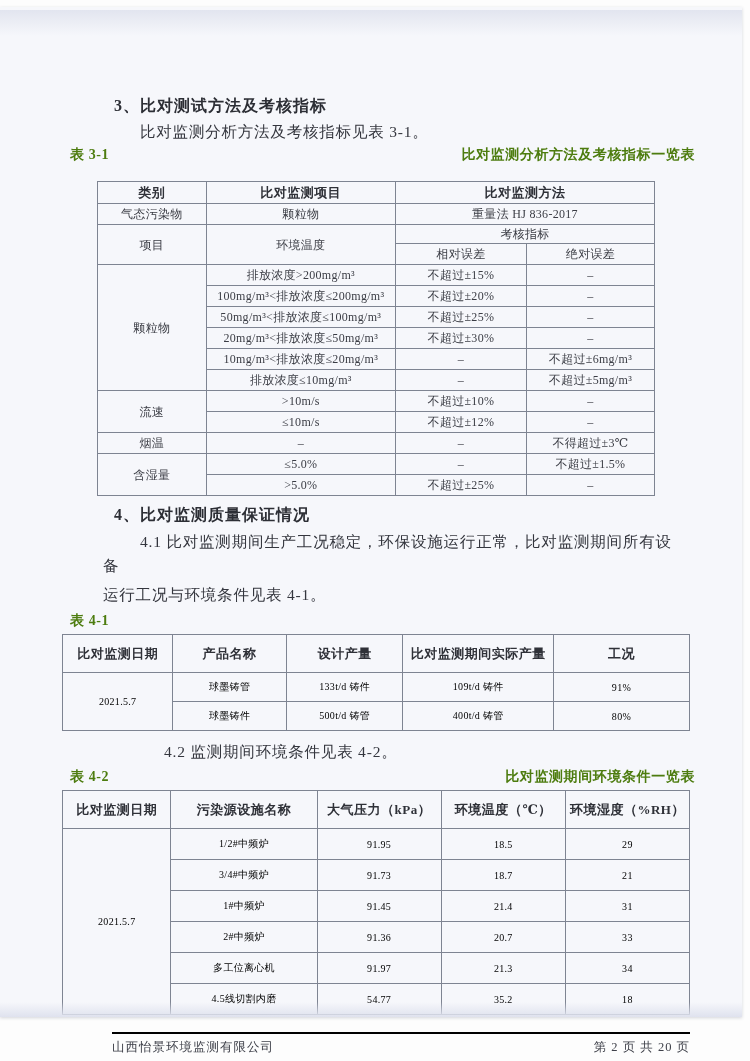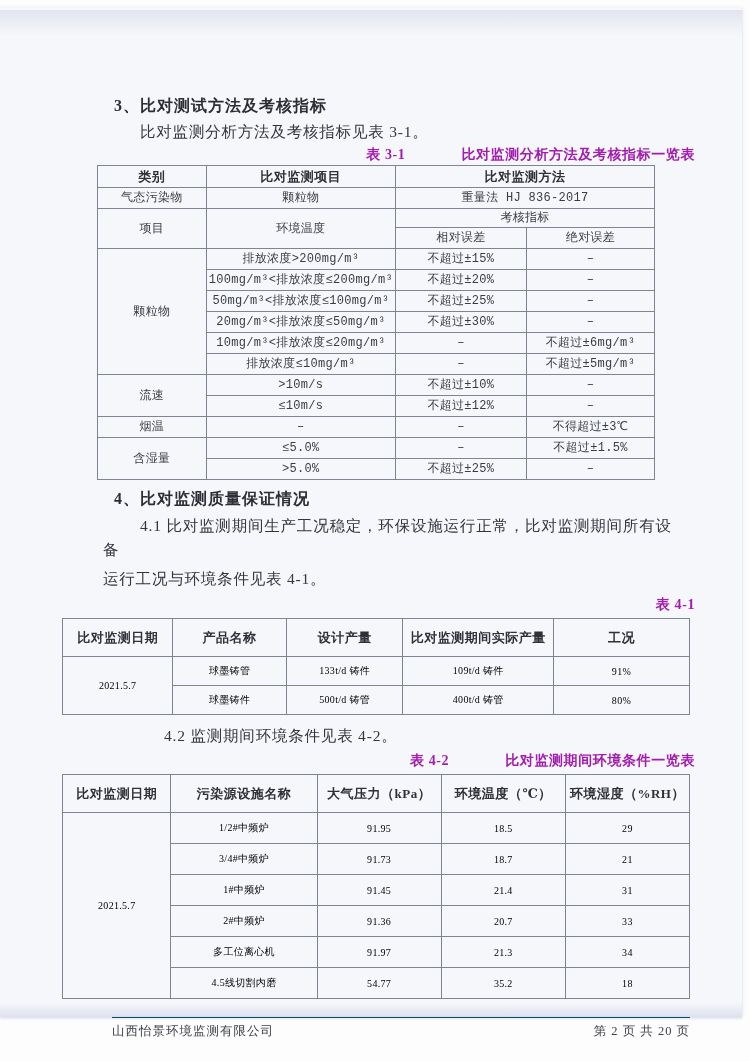--- a/index.html
+++ b/index.html
@@ -10,44 +10,44 @@
   .scan-page::before { content:""; position:absolute; top:3px; left:0; right:0; height:26px;
                background:linear-gradient(180deg,#e2e5ef 0%, rgba(226,229,239,0) 100%); pointer-events:none; }
   .scan-page::after { content:""; position:absolute; bottom:0; left:0; right:0; height:15px;
                background:linear-gradient(0deg,#dfe2ee 0%, rgba(224,227,238,0) 100%); pointer-events:none; }
   .content { position:relative; padding:88px 55px 0 62px; color:#3b3d45; }
 
   .sec-heading { font-size:16px; font-weight:700; color:#2c2e35; letter-spacing:1px;
                  line-height:22px; margin-left:52px; }
   .body-line  { font-size:15.5px; letter-spacing:0.8px; line-height:23px; color:#34363e; }
   .indent-1 { margin-left:78px; margin-top:3px; }
-  .caption { display:flex; justify-content:flex-end; gap:56px; font-size:14px; font-weight:700;
-             color:#a21caf; letter-spacing:0.6px; line-height:20px; margin-top:2px; transform:translateX(8px); }
+  .caption { display:flex; justify-content:space-between; gap:56px; font-size:14px; font-weight:700;
+             color:#4d7c0f; letter-spacing:0.6px; line-height:20px; margin-top:2px; transform:translateX(8px); }
 
   table { border-collapse:collapse; table-layout:fixed; }
   th,td { border:1px solid #7e8492; text-align:center; vertical-align:middle; overflow:hidden; }
 
-  .t31 { width:558px; margin-left:35px; margin-top:0;font-family:Liberation Mono, monospace; }
+  .t31 { width:558px; margin-left:35px; margin-top:16px; }
   .t31 th { font-size:13px; font-weight:700; color:#2f3138; height:22px; padding:0 2px; letter-spacing:0.5px; }
   .t31 td { font-size:12px; color:#3a3c44; height:21px; padding:0 2px; line-height:14px; letter-spacing:0.3px; }
   .t31 tr.sub td { height:19px; }
 
   .t4 { width:628px; margin-top:3px; }
   .t4 th { font-size:13px; font-weight:700; color:#2f3138; height:38px; padding:0 3px; letter-spacing:0.5px; }
   .t4 td { font-size:10px; color:#000000; padding:4px 3px; letter-spacing:0.3px; }
   .t41 td { height:29px; }
   .t42 td { height:31px; }
 
   .h4-gap { margin-top:8px; }
   .p41-l1 { margin-left:41px; margin-top:4px; text-indent:37px; line-height:24px; }
   .p41-l2 { margin-left:41px; line-height:24px; margin-top:5px; }
   .p42    { margin-left:102px; margin-top:9px; line-height:23px; }
   .cap-gap { margin-top:4px; }
 
-  .footer { margin:17px 0 0 50px; width:578px; border-top:2px solid #0c4a6e;
+  .footer { margin:17px 0 0 50px; width:578px; border-top:2px solid #000000;
             display:flex; justify-content:space-between; padding-top:5px; }
   .footer span { font-size:12.5px; color:#3f414a; letter-spacing:1px; }
 </style>
 </head>
 <body>
 
 <div class="scan-page">
   <div class="content">
 
     <div class="sec-heading">3、比对测试方法及考核指标</div>

